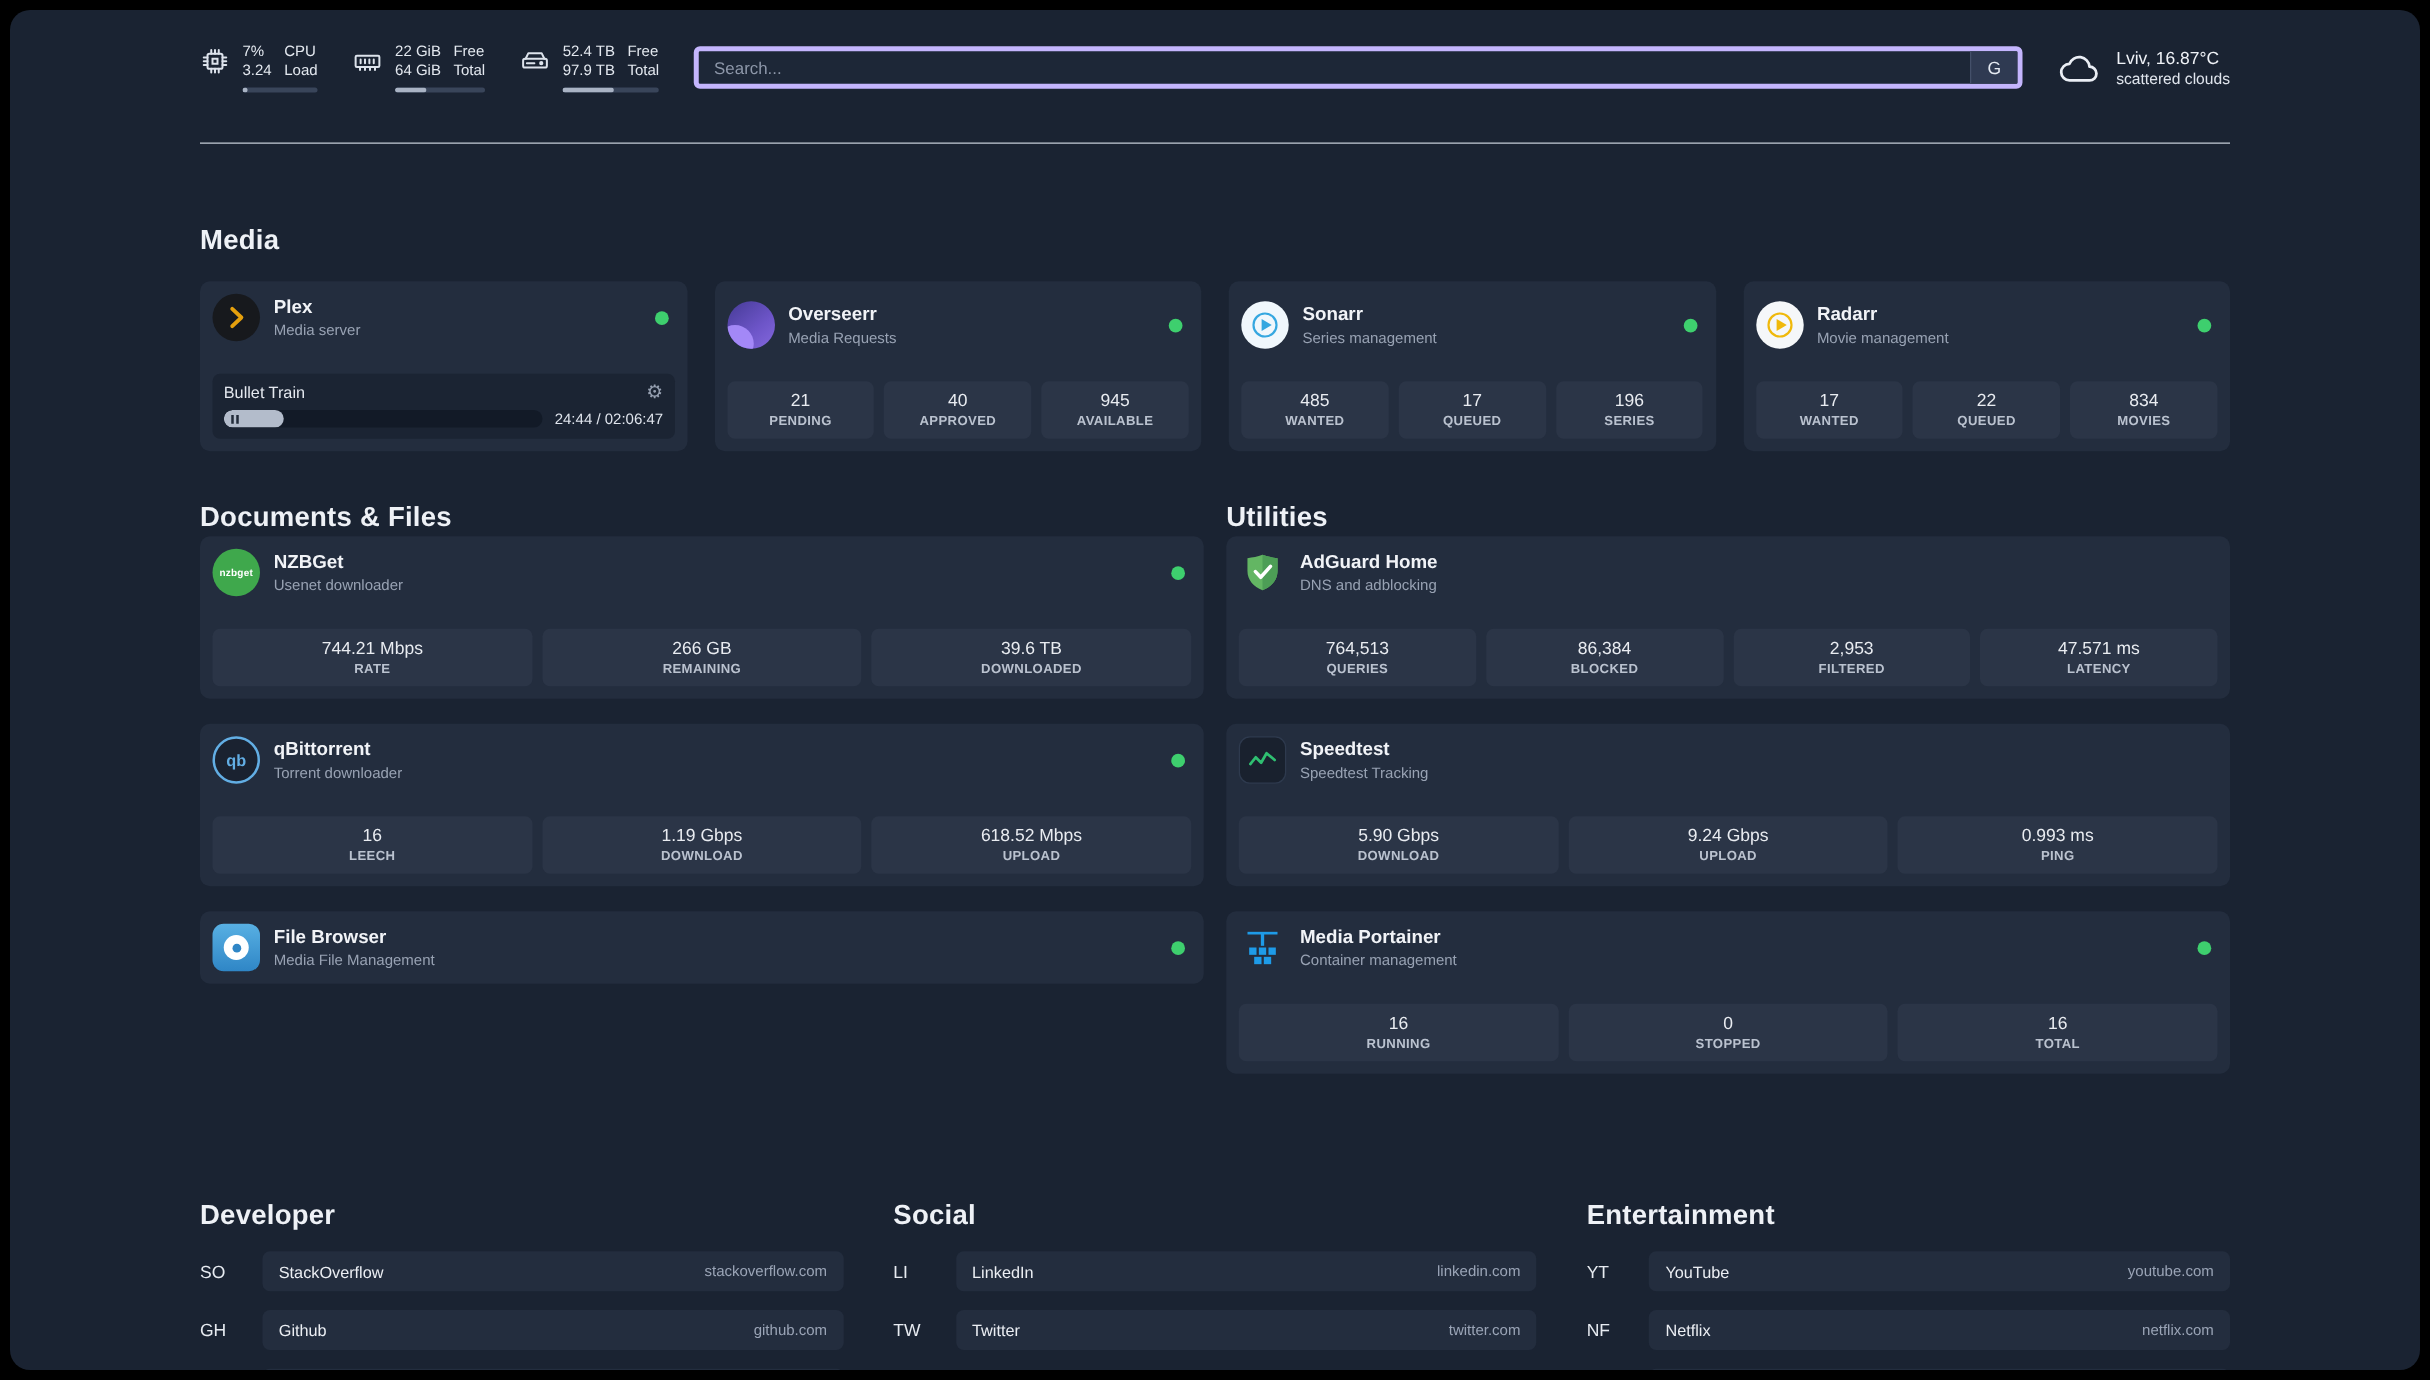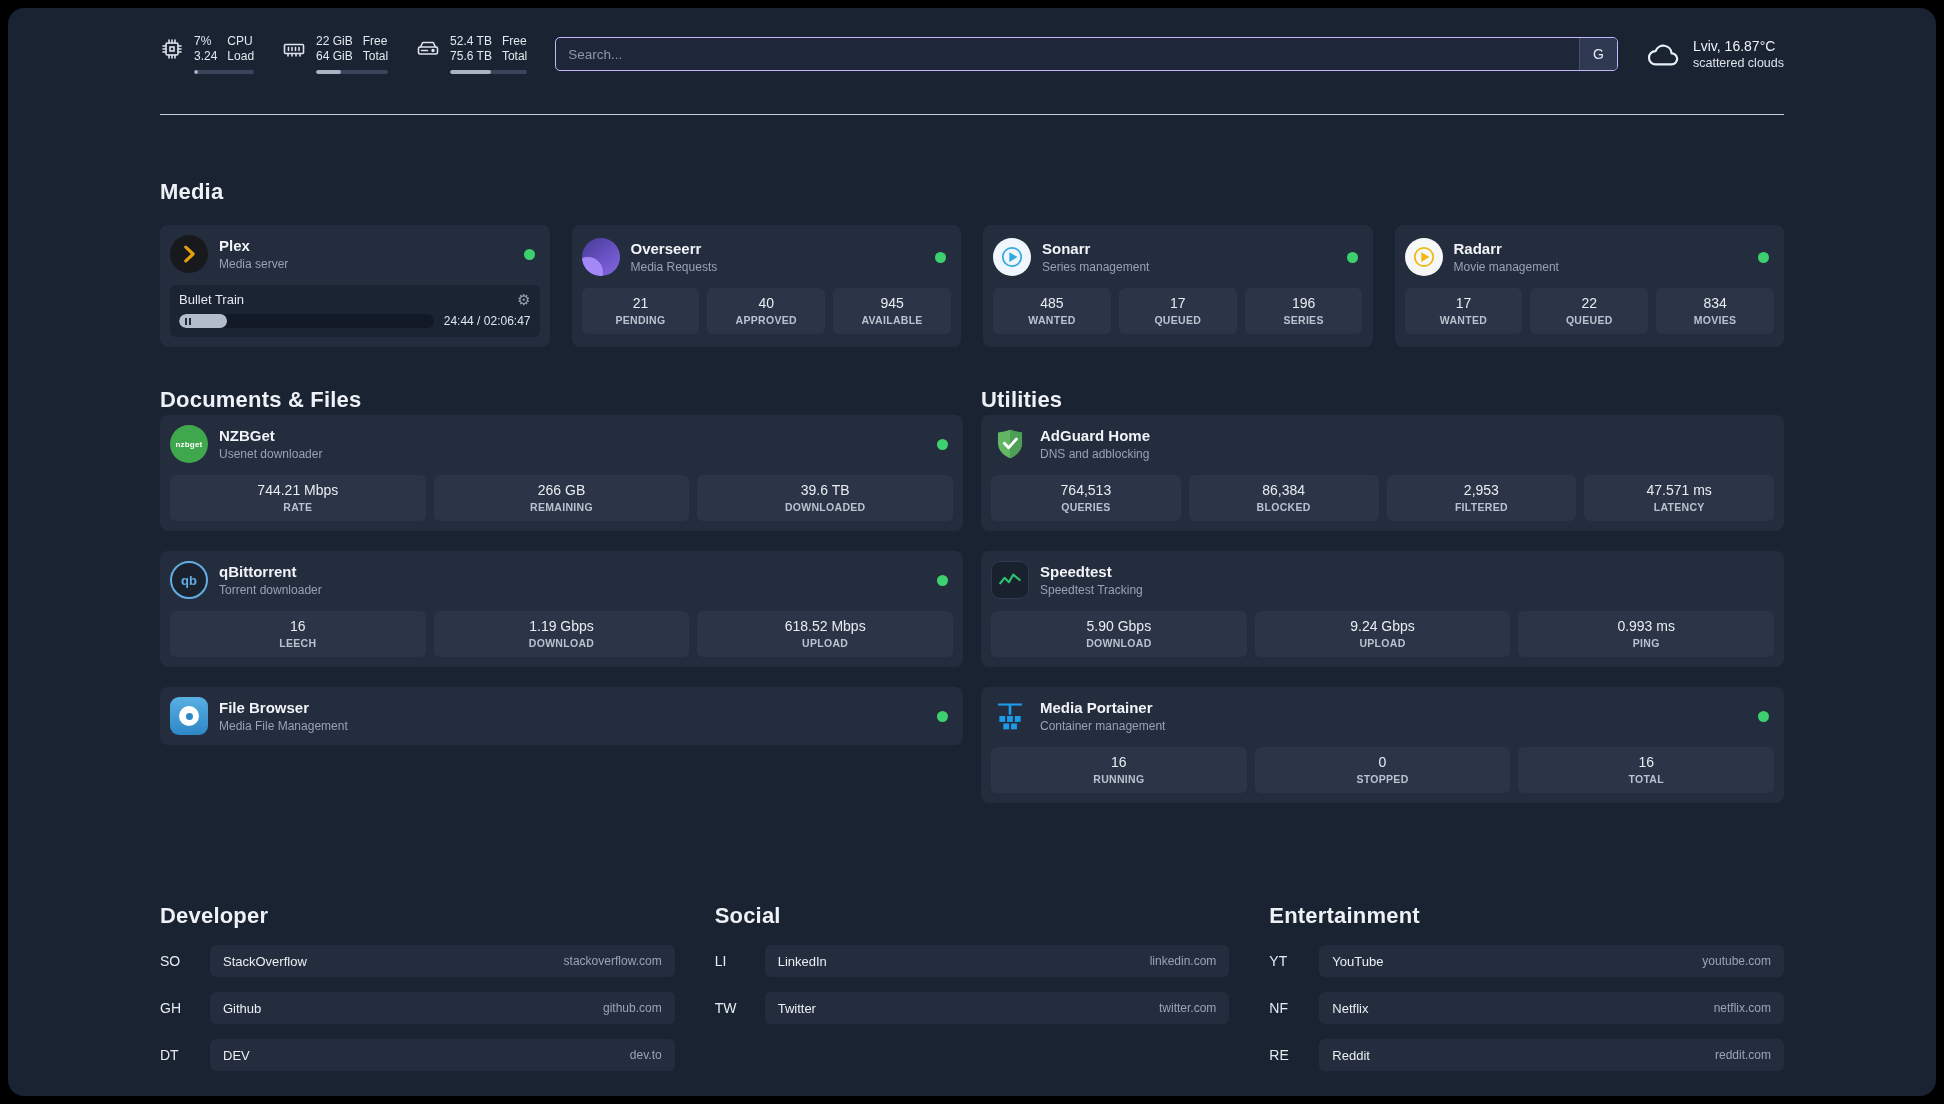--- a/index.html
+++ b/index.html
@@ -23,21 +23,21 @@
   .metric { display: flex; flex-direction: column; }
   .metric-top { display: flex; align-items: center; gap: 10px; }
   .micon { width: 24px; height: 24px; color: #dde3ec; flex: none; }
   .micon svg { width: 24px; height: 24px; display: block; }
   .mcol { display: flex; flex-direction: column; font-size: 12px; color: #e3e8ef; line-height: 15px; white-space: nowrap; }
   .mcol.labels { color: #e3e8ef; }
   .mbar { height: 4px; background: #39455a; border-radius: 2px; margin-top: 6px; margin-left: 34px; overflow: hidden; }
   .mfill { height: 4px; background: #a9b3c4; border-radius: 2px; }
 
   .search { flex: 1; display: flex; align-items: center; height: 34px; margin: 0 28px;
-            border: 1px solid #c4b5fd; border-radius: 5px; background: #1d2737; overflow: hidden; }
+            border: 4px solid #c4b5fd; border-radius: 5px; background: #1d2737; overflow: hidden; }
   .search input { flex: 1; height: 100%; background: transparent; border: none; outline: none;
                   color: #e0e6ee; font-size: 13.5px; padding: 0 12px; font-family: inherit; }
   .search input::placeholder { color: #8d97a9; }
   .engine { width: 38px; height: 100%; display: flex; align-items: center; justify-content: center;
             background: #2f3a52; border: none; border-left: 1px solid #44506a; color: #e5eaf2;
             font-size: 14px; cursor: pointer; font-family: inherit; }
 
   .weather { display: flex; align-items: center; gap: 11px; flex: none; }
   .weather svg { width: 36px; height: 28px; display: block; }
   .wtexts { display: flex; flex-direction: column; gap: 2px; }
@@ -50,21 +50,21 @@
   .section-title { font-size: 22px; font-weight: 700; color: #eef1f6; letter-spacing: .2px; }
   .section--media .section-title { margin-top: 64px; }
   .media-grid { display: grid; grid-template-columns: repeat(4, 1fr); gap: 22px; margin-top: 20px; }
 
   .columns { display: grid; grid-template-columns: 1fr 1fr; gap: 0 18px; margin-top: 40px; }
   .col .section-title { margin-bottom: 2px; }
   .col .card { margin-bottom: 20px; }
 
   
   .card { background: #232d3e; border-radius: 8px; padding: 10px;
-          display: flex; flex-direction: column; justify-content: center; gap: 12px; cursor: pointer; }
+          display: flex; flex-direction: column; justify-content: flex-end; gap: 26px; cursor: pointer; }
   .card-header { display: flex; align-items: center; gap: 11px; }
   .names { display: flex; flex-direction: column; gap: 3px; }
   .app-name { font-size: 15px; font-weight: 600; color: #f1f3f7; }
   .app-sub { font-size: 12px; color: #98a2b3; }
   .dot { width: 11px; height: 11px; border-radius: 50%; background: var(--status-online, #3ecf6e);
          margin-left: auto; margin-right: 5px; flex: none; }
 
   .stats-row { display: flex; gap: 8px; }
   .stat { flex: 1; background: #2b3547; border-radius: 6px; padding: 7px 4px 8px; text-align: center; }
   .stat-v { font-size: 14px; color: #e9ecf1; white-space: nowrap; }
@@ -174,21 +174,21 @@
         <div class="metric-top">
           <span class="micon">
             <svg viewBox="0 0 24 24" fill="none" stroke="currentColor" stroke-width="1.6" stroke-linecap="round" stroke-linejoin="round">
               <rect x="2.5" y="10" width="19" height="7" rx="1.5"></rect>
               <path d="M4.5 10l2.2-4.5h10.6L19.5 10M5.5 13.5h6"></path>
               <circle cx="17" cy="13.5" r="0.9" fill="currentColor"></circle>
             </svg>
           </span>
           <div class="mcol">
             <span>52.4 TB</span>
-            <span>75.6 TB</span>
+            <span>97.9 TB</span>
           </div>
           <div class="mcol labels">
             <span>Free</span>
             <span>Total</span>
           </div>
         </div>
         <div class="mbar">
           <div class="mfill" style="width: 53%;"></div>
         </div>
       </div>

